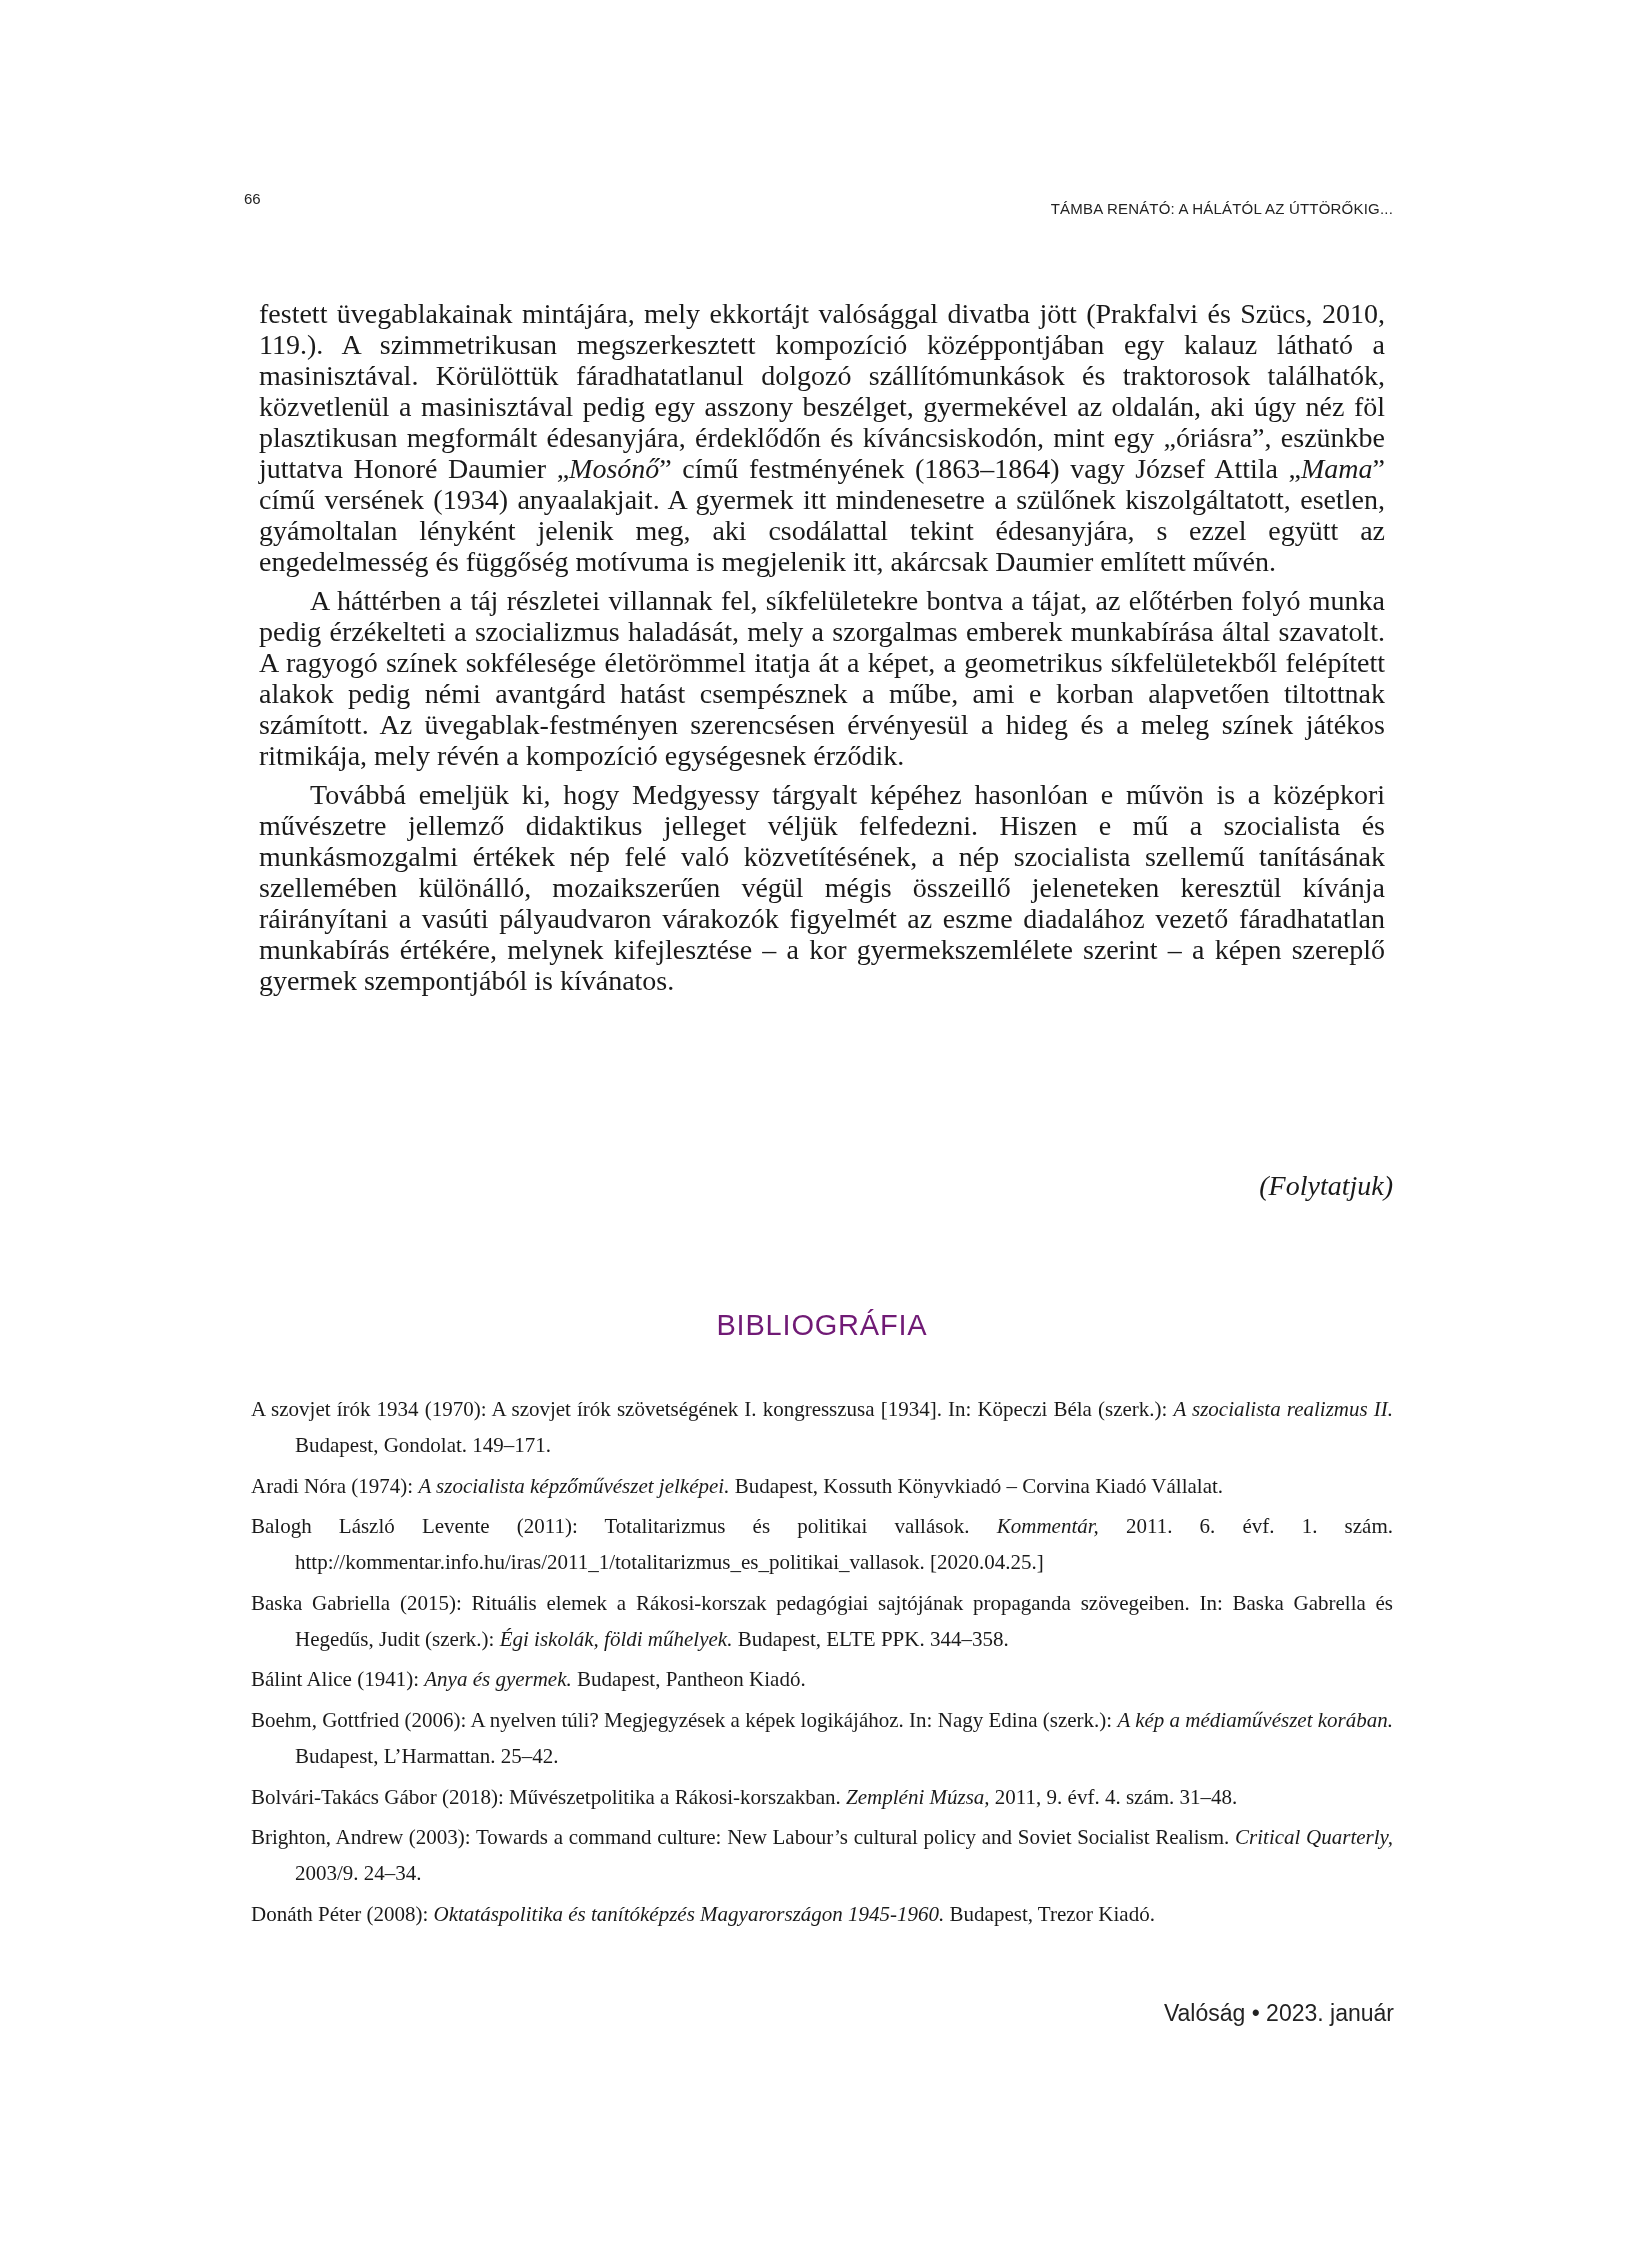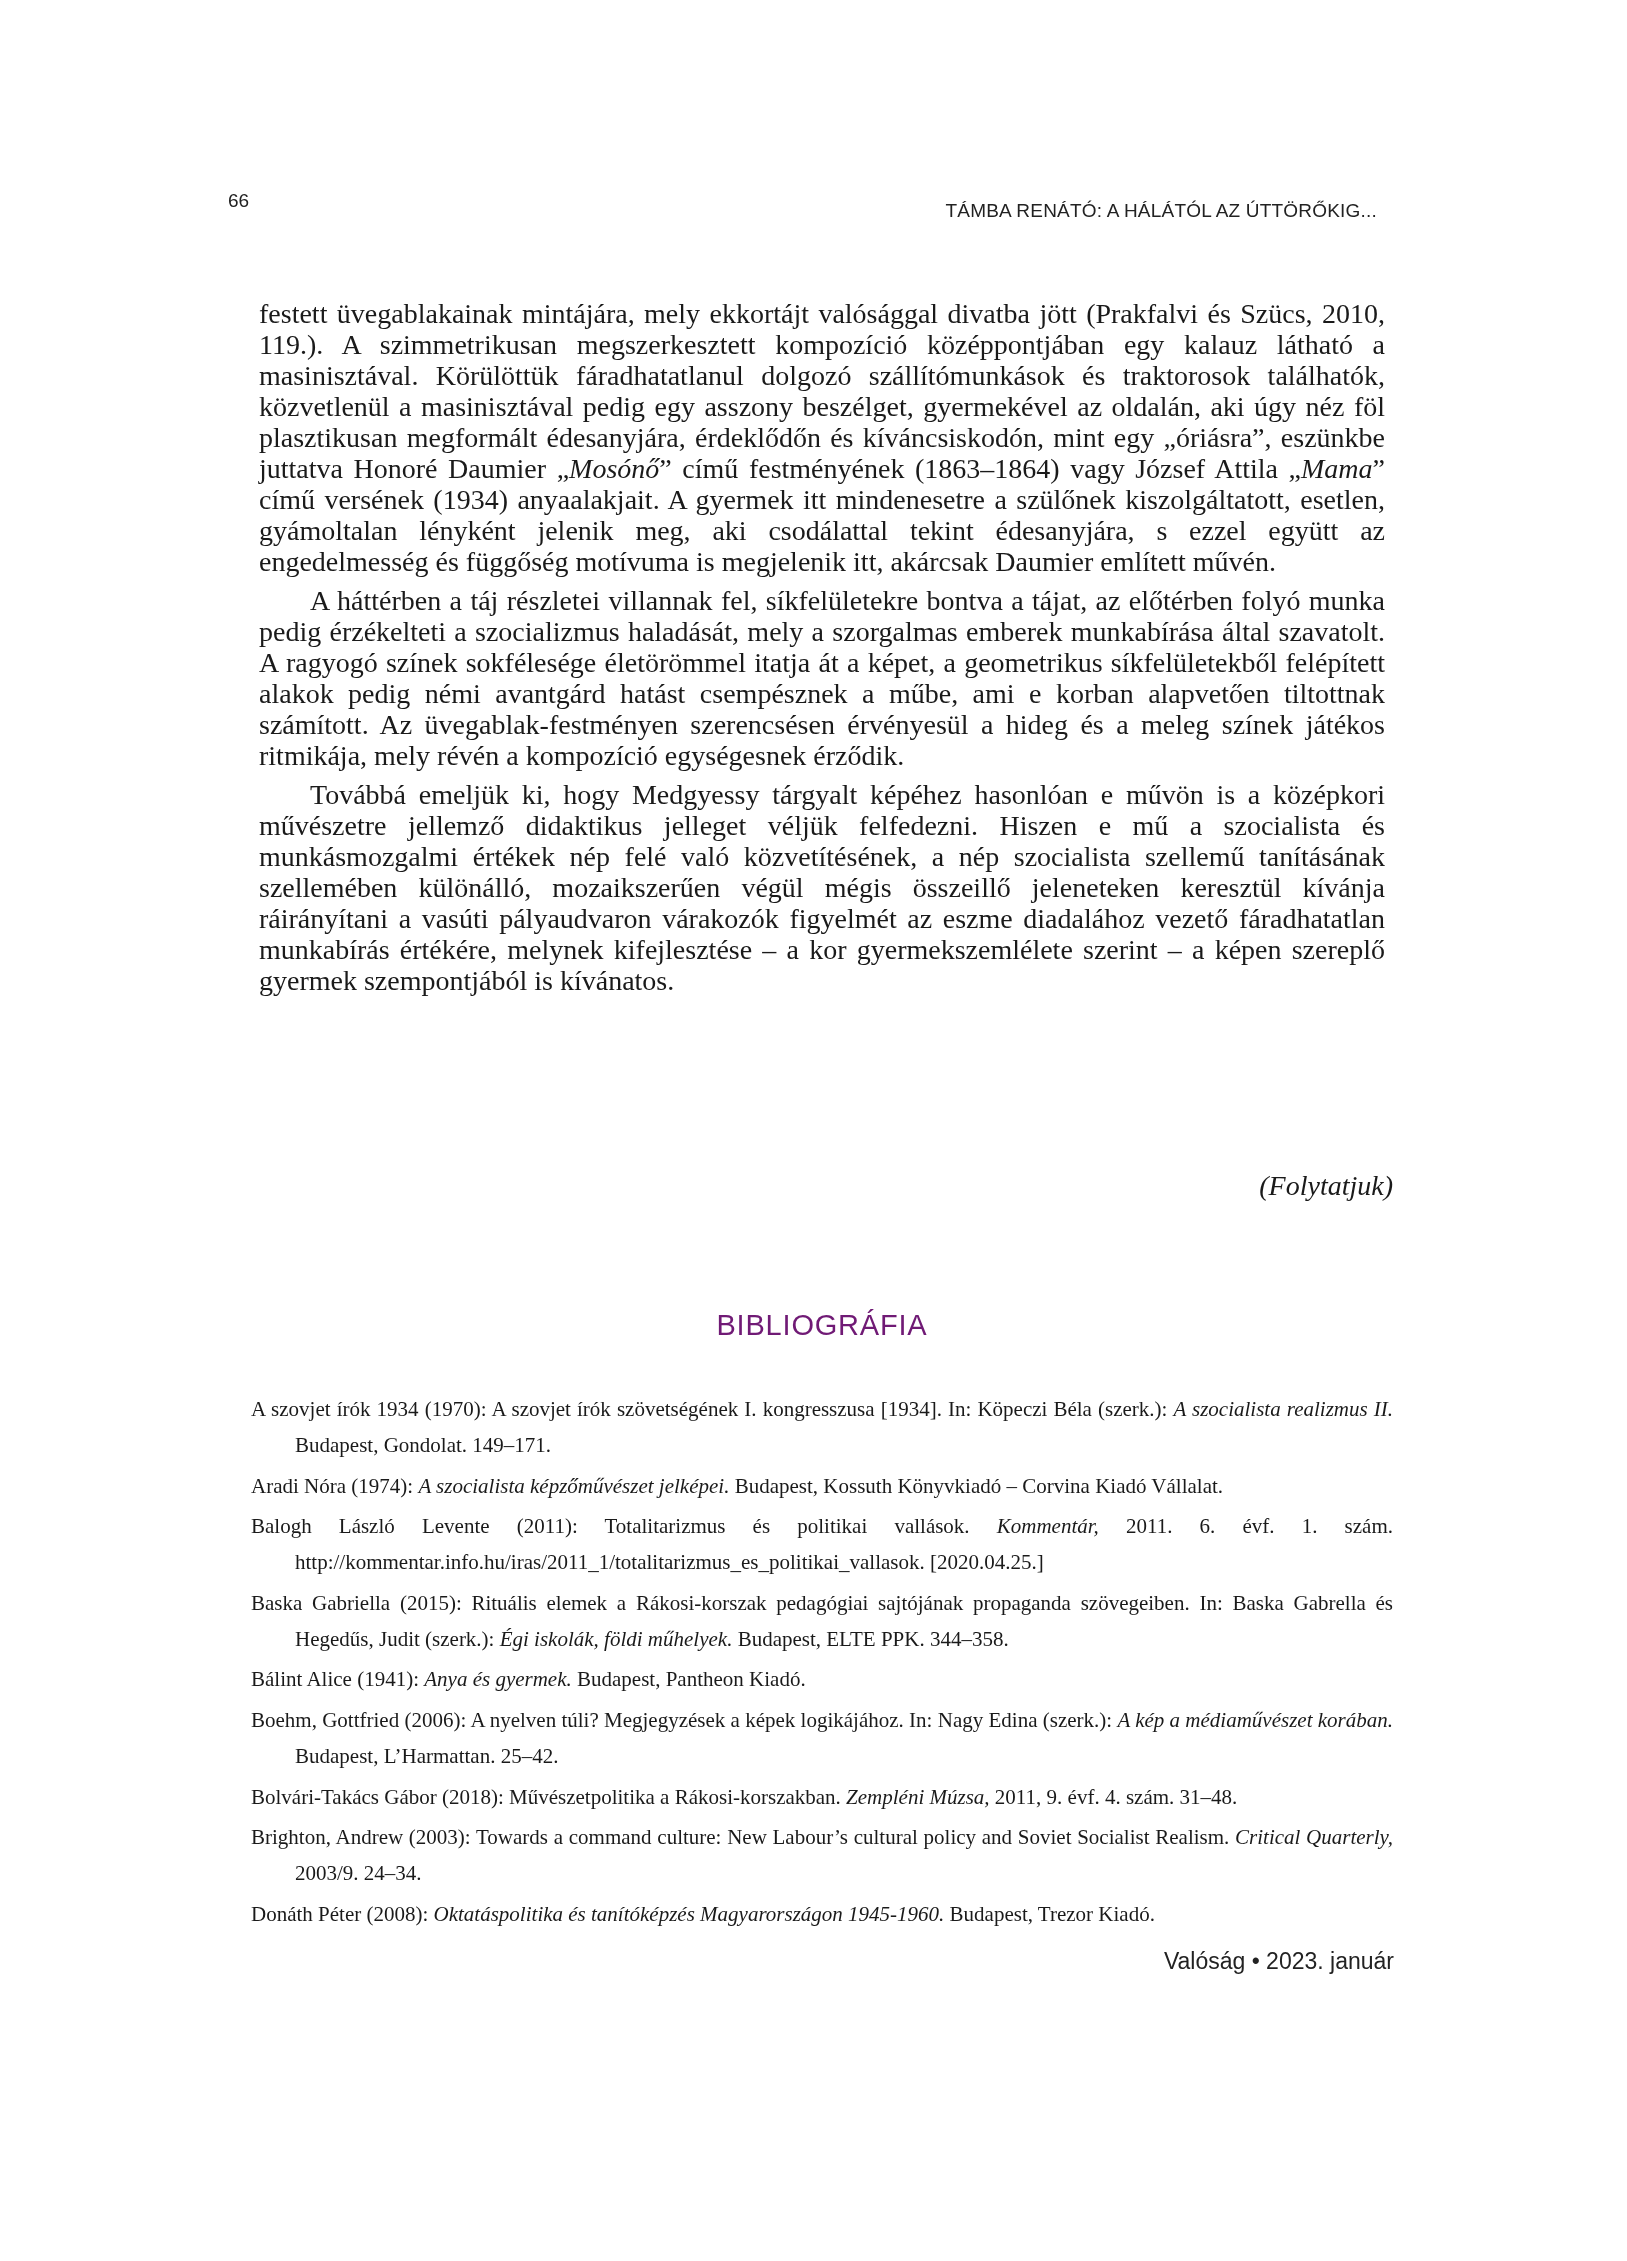--- a/index.html
+++ b/index.html
@@ -1,20 +1,20 @@
 <!DOCTYPE html>
 <html style="font-size:12.3px"><head>
 <meta charset="utf-8">
 <style>
   html, body { margin: 0; padding: 0; background: #ffffff; }
   body { width: 1628px; height: 2261px; position: relative; overflow: hidden; color: #1a1a1a; }
   .page { position: absolute; left: 0; top: 0; width: 1628px; height: 2261px; background: #fff; }
   .running-head {
-    position: absolute; top: 190px; left: 228px; width: 1149px; height: 38px;
-    font-family: "Liberation Sans", sans-serif; font-size: 19px; color: #222;
+    position: absolute; top: 190px; left: 244px; width: 1149px; height: 38px;
+    font-family: "Liberation Sans", sans-serif; font-size: 15px; color: #222;
   }
   .running-head .page-num { position: absolute; left: 0; top: 0; }
   .running-head .head-title { position: absolute; right: 0; top: 0; letter-spacing: 0.2px; margin-top: 10px; }
   .body-text {
     position: absolute; left: 251px; top: 290px; width: 1142px;
     font-family: "Liberation Serif", serif; font-size: 28px; line-height: 31px;
     text-align: justify; color: #1a1a1a;
   }
   .body-text p { margin: 8px; text-indent: 0; }
   .body-text p.indent { text-indent: 51px; }
@@ -30,21 +30,21 @@
   .biblio-list {
     position: absolute; left: 251px; top: 1391px; width: 1142px;
     font-family: "Liberation Serif", serif; font-size: 21px; line-height: 36px; color: #1a1a1a;
     margin: 0; padding: 0; list-style: none;
   }
   .biblio-list li {
     padding-left: 44px; text-indent: -44px; text-align: justify; margin: 0 0 4.6px 0;
   }
   .biblio-list i { font-style: italic; }
   .footer {
-    position: absolute; right: 234px; top: 1948px;
+    position: absolute; right: 234px; top: 2000px;
     font-family: "Liberation Sans", sans-serif; font-size: 23px; color: #222;
   }
 </style>
 </head>
 <body>
 
 <div class="page">
 
   <div class="running-head">
     <span class="page-num">66</span>

